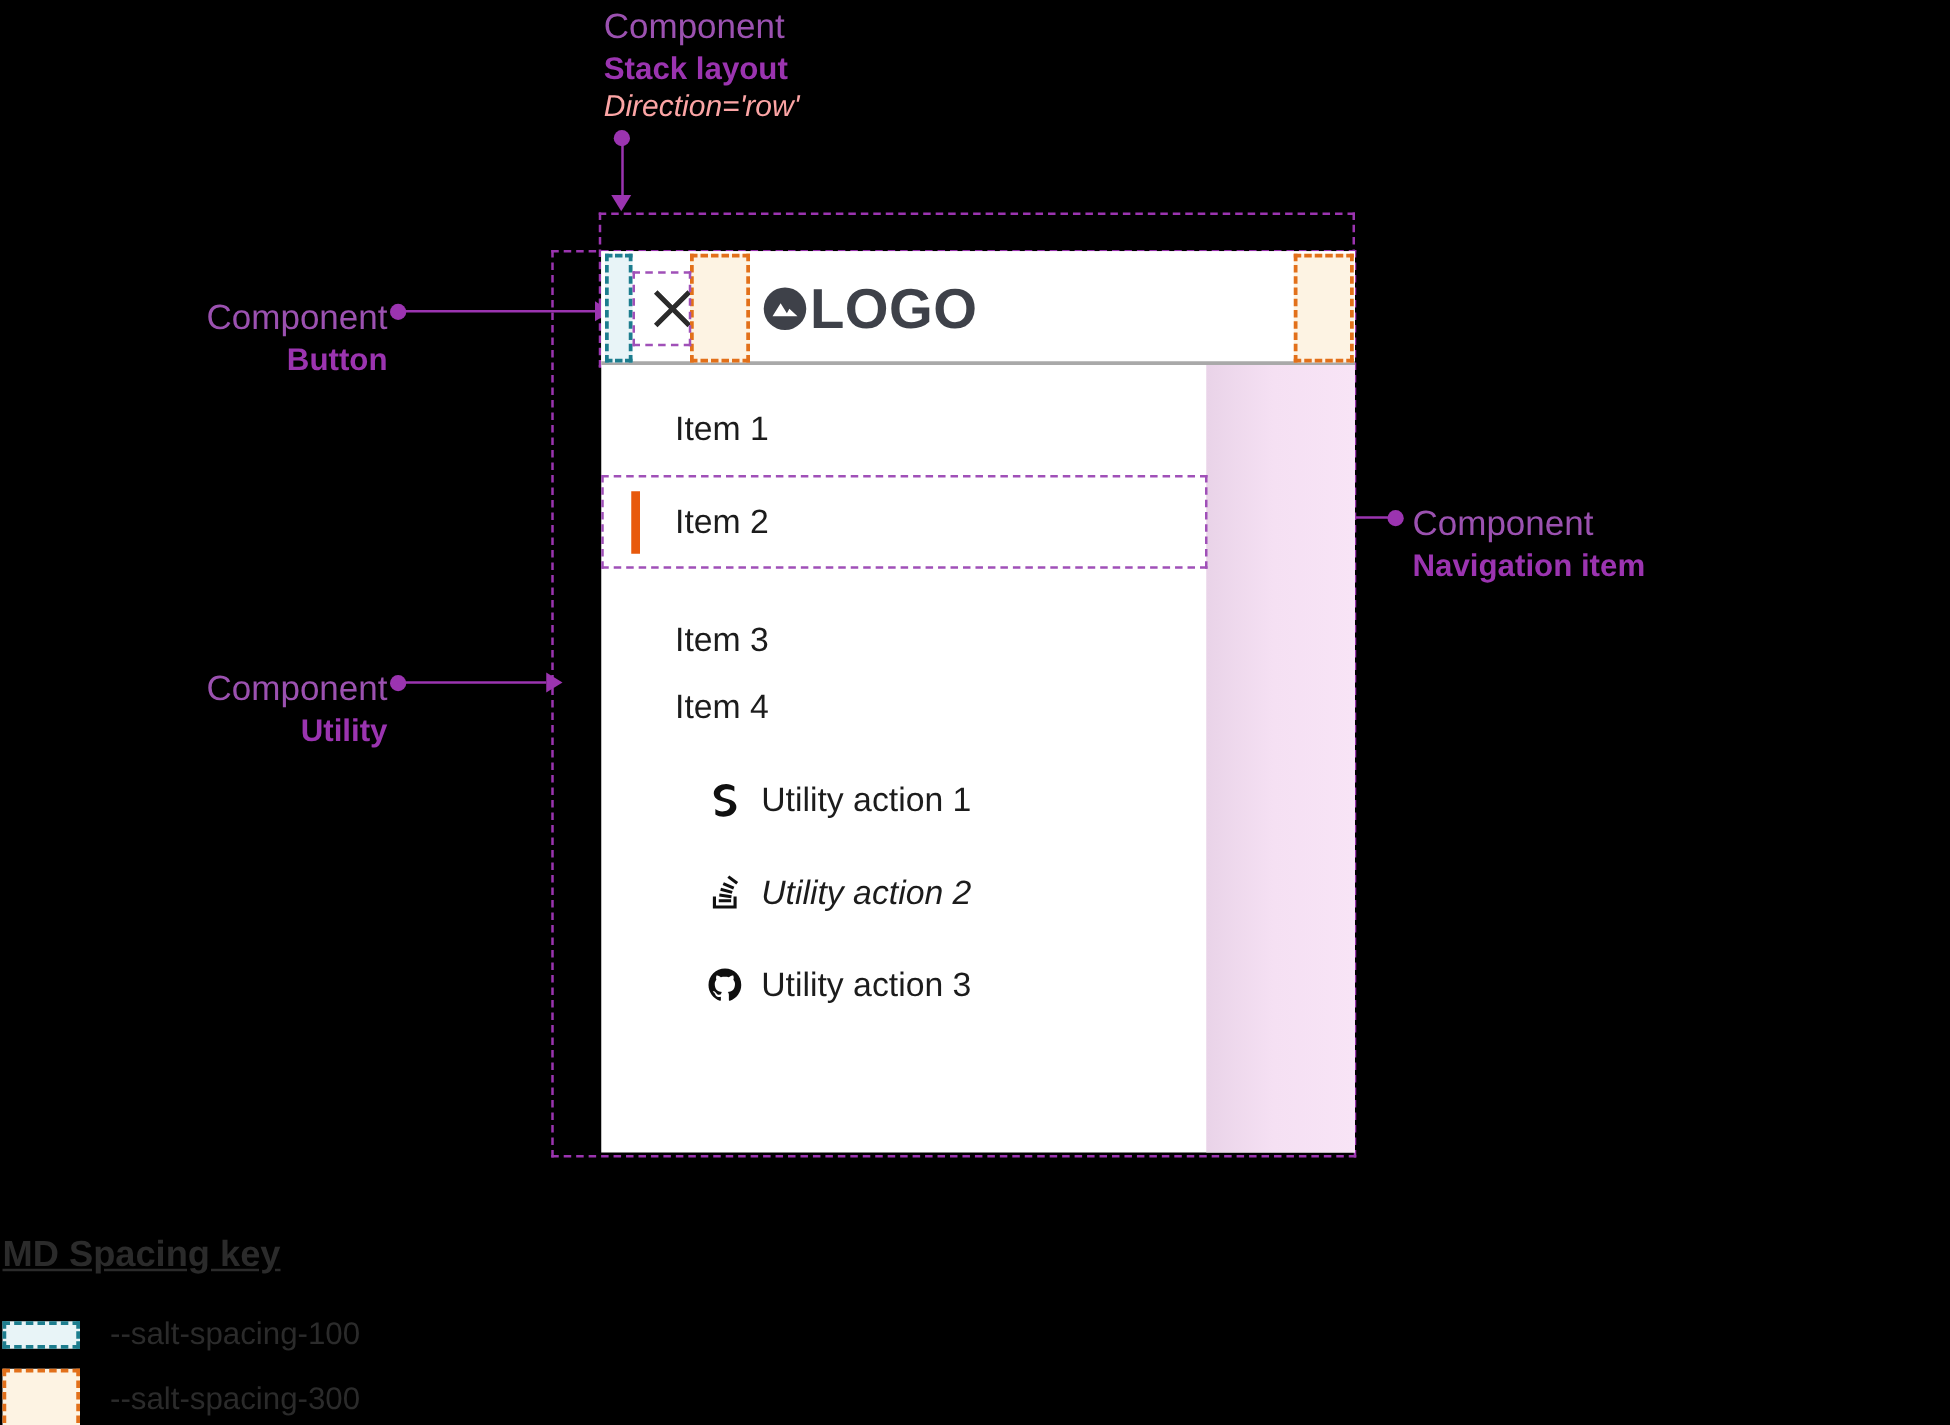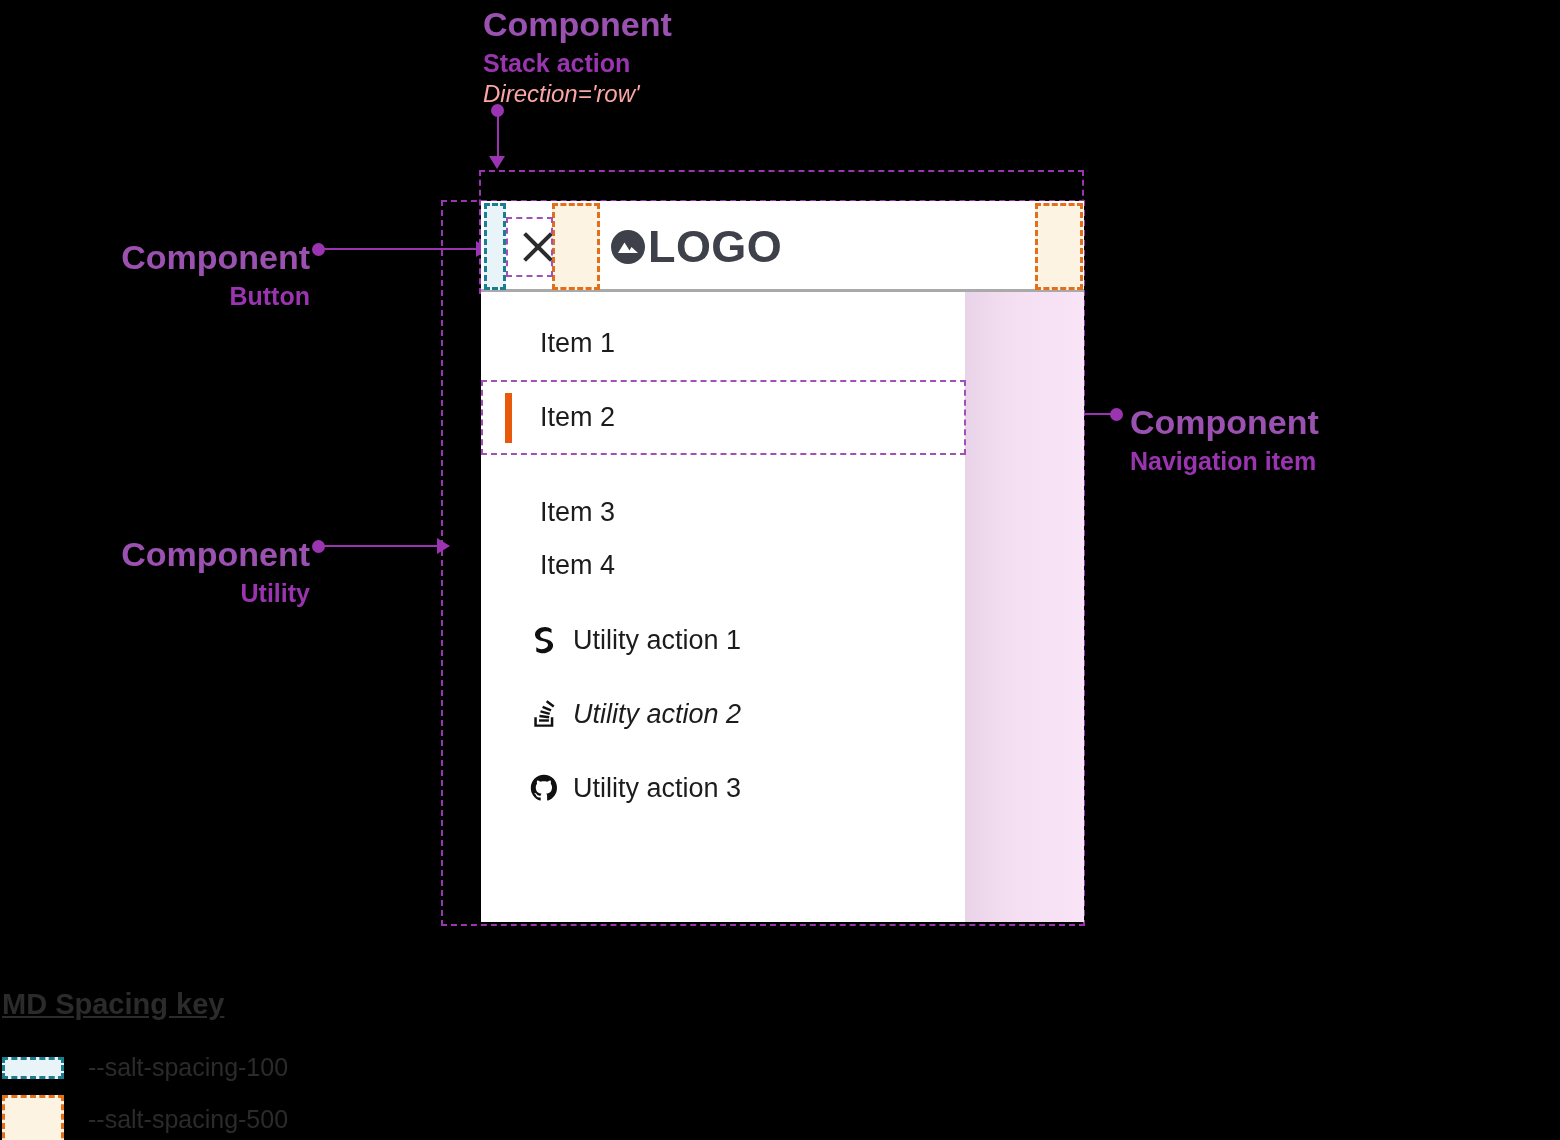--- a/index.html
+++ b/index.html
@@ -12,21 +12,21 @@
     height: 1140px;
     position: relative;
     overflow: hidden;
     font-family: "Liberation Sans", sans-serif;
   }
 
   .stage { position: absolute; inset: 0; }
 
   
   .anno { position: absolute; color: #9B4FA8; line-height: 1.28; }
-  .anno .ln1 { font-size: 34px; font-weight: 700; color: #9B51B0; }
+  .anno .ln1 { font-size: 28px; font-weight: 400; color: #9B51B0; }
   .anno .ln2 { font-size: 25px; font-weight: 700; color: #9B34B0; }
   .anno .ln3 { font-size: 24px; font-style: italic; font-weight: 400; color: #fca5a5; }
   .anno.right-align { text-align: right; }
 
   
   .leader-line {
     position: absolute;
     background: #9B34B0;
     height: 2px;
   }
@@ -169,20 +169,21 @@
 
   
   .util-item {
     position: absolute;
     left: 0;
     width: 444px;
     height: 74px;
     display: flex;
     align-items: center;
     cursor: pointer;
+    padding-left: 36px;
   }
   .util-icon {
     margin-left: 48px;
     width: 30px;
     display: flex;
     align-items: center;
     justify-content: center;
   }
   .util-item .label {
     font-size: 27px;
@@ -205,21 +206,21 @@
     color: #2B2B2B;
   }
 </style>
 </head>
 <body>
 
 <div class="stage">
 
   <div class="anno" style="left:483px; top:3px;">
     <div class="ln1">Component</div>
-    <div class="ln2">Stack action</div>
+    <div class="ln2">Stack layout</div>
     <div class="ln3">Direction='row'</div>
   </div>
   <div class="leader-dot" style="left:491px; top:104px;"></div>
   <div class="leader-vline" style="left:497px; top:110px; height:48px;"></div>
   <div class="arrow-d" style="left:489px; top:156px;"></div>
 
   <div class="dash-purple" style="left:479px; top:170px; width:605px; height:124px;"></div>
 
   <div class="dash-purple" style="left:441px; top:200px; width:644px; height:726px;"></div>
 
@@ -332,15 +333,15 @@
   <div class="dash-purple-thin" style="left:506px; top:217px; width:47px; height:60px;"></div>
 
   <div class="dash-purple-thin" style="left:481px; top:380px; width:485px; height:75px;"></div>
 
   <div class="key-title">MD Spacing key</div>
 
   <div class="sp100" style="left:2px; top:1057px; width:62px; height:22px;"></div>
   <div class="key-row-label" style="left:88px; top:1053px;">--salt-spacing-100</div>
 
   <div class="sp300" style="left:2px; top:1095px; width:62px; height:62px;"></div>
-  <div class="key-row-label" style="left:88px; top:1105px;">--salt-spacing-500</div>
+  <div class="key-row-label" style="left:88px; top:1105px;">--salt-spacing-300</div>
 
 </div>
 
 </body></html>

